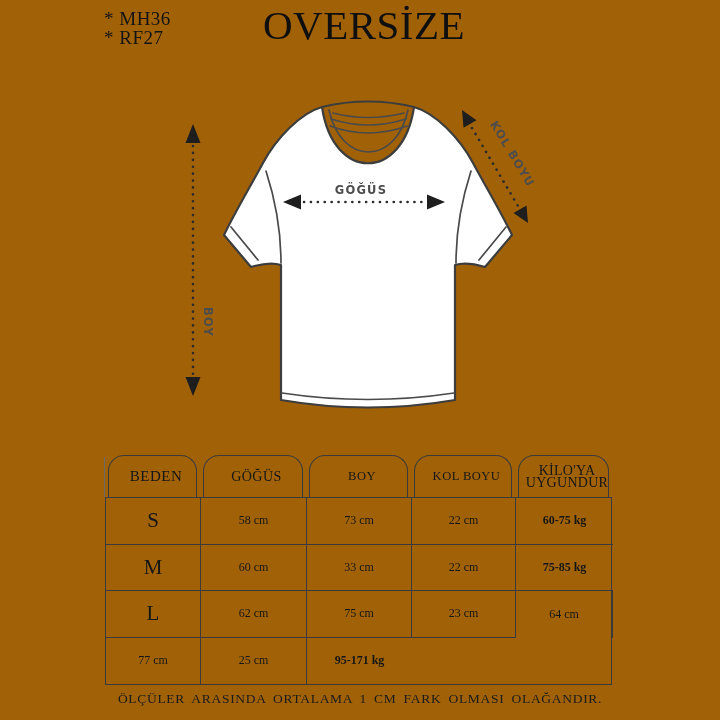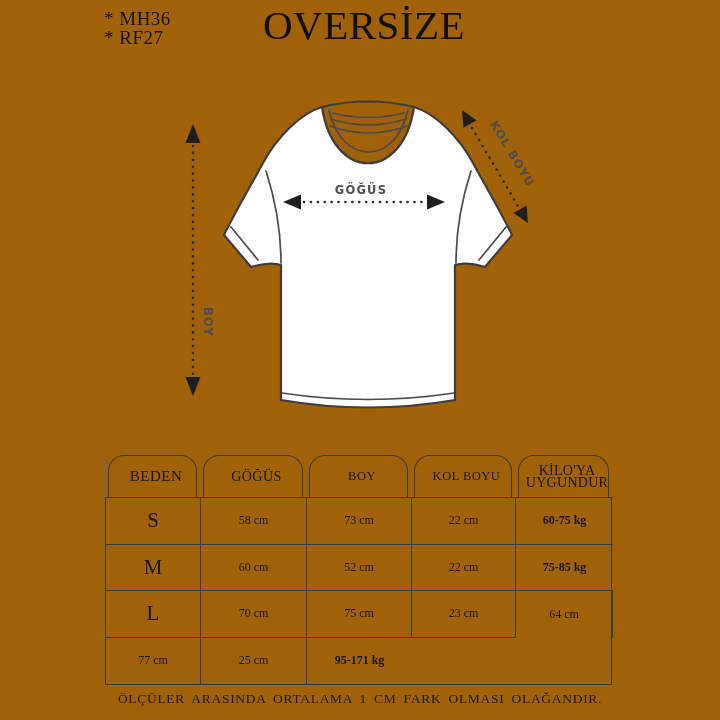--- a/index.html
+++ b/index.html
@@ -124,26 +124,26 @@
     <div class="tbody">
 
       <div class="td size-cell">S</div>
       <div class="td">58 cm</div>
       <div class="td">73 cm</div>
       <div class="td">22 cm</div>
       <div class="td last-col">60-75 kg</div>
 
       <div class="td size-cell">M</div>
       <div class="td">60 cm</div>
-      <div class="td">52 cm</div>
+      <div class="td">33 cm</div>
       <div class="td">22 cm</div>
       <div class="td last-col">75-85 kg</div>
 
       <div class="td size-cell">L</div>
-      <div class="td">70 cm</div>
+      <div class="td">62 cm</div>
       <div class="td">75 cm</div>
       <div class="td">23 cm</div>
 
       <div class="td last-row">64 cm</div>
       <div class="td last-row">77 cm</div>
       <div class="td last-row">25 cm</div>
       <div class="td last-col last-row">95-171 kg</div>
     </div>
   </div>
 

